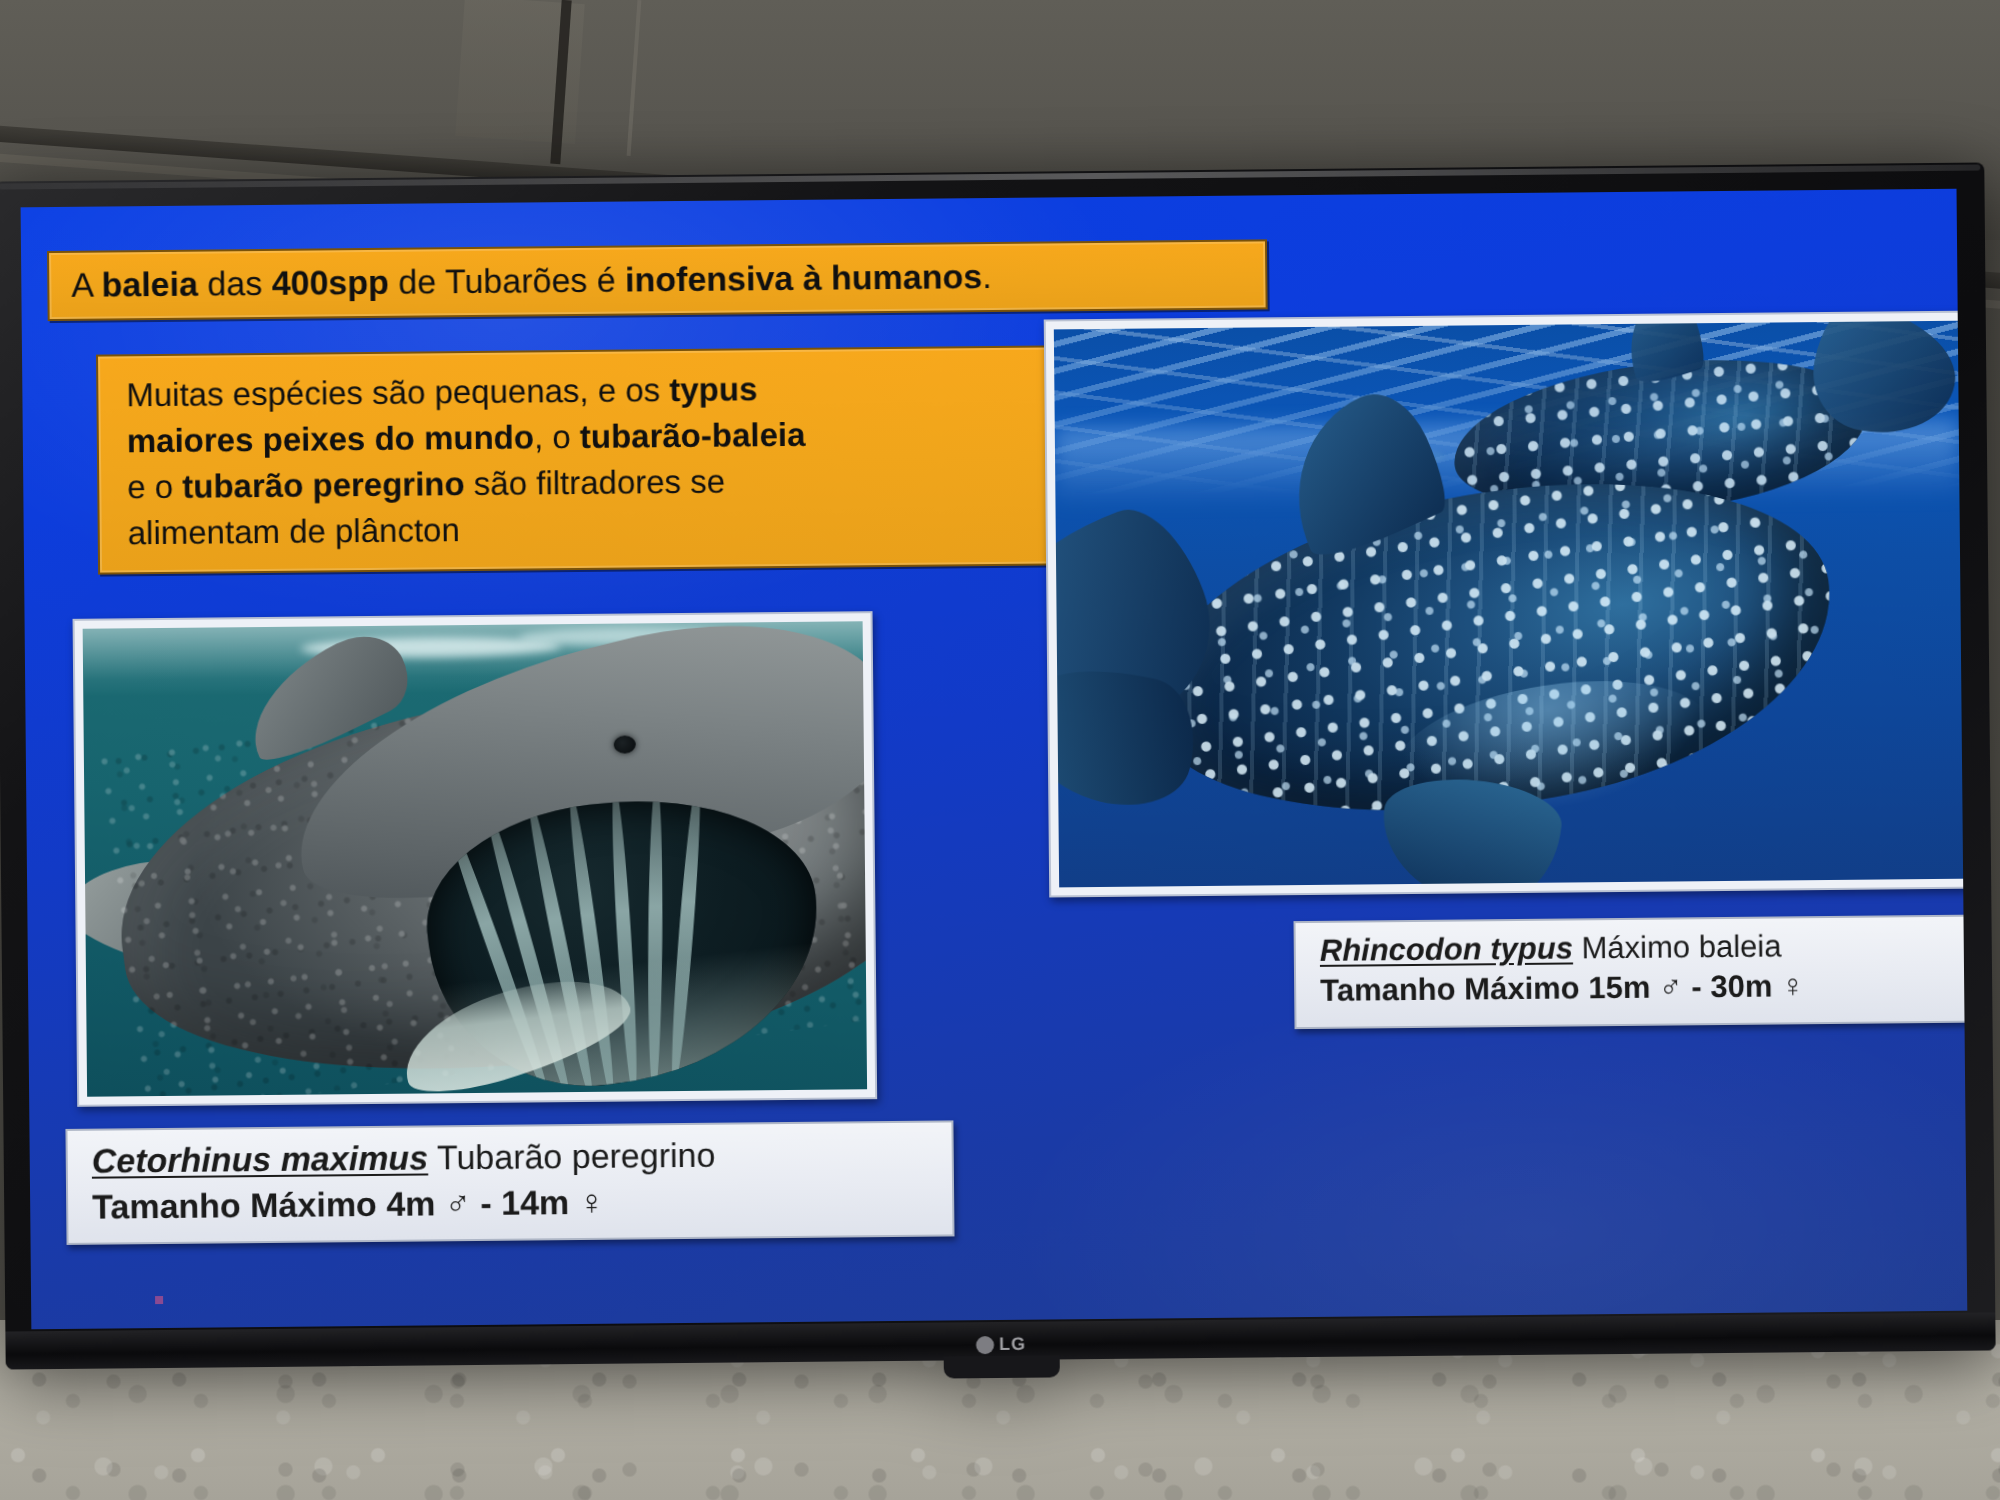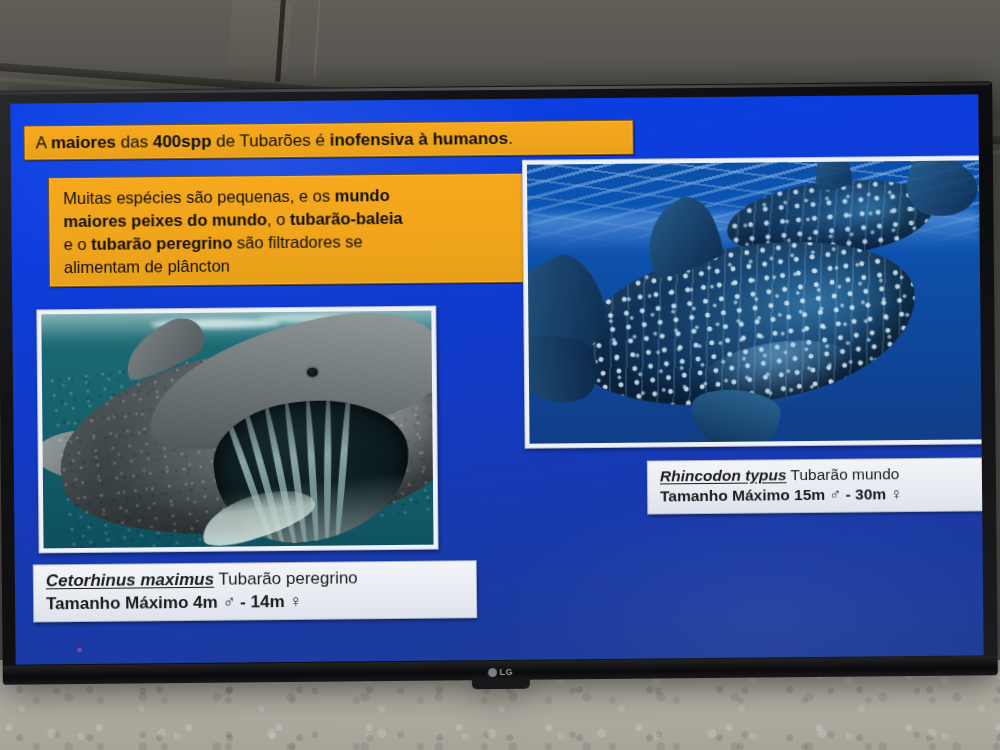--- a/index.html
+++ b/index.html
@@ -384,25 +384,25 @@
 </div>
 
 <div id="tv">
   <div id="tv-bezel">
 
     <div id="screen">
       <div id="screen-glare"></div>
       <div id="screen-glare2"></div>
 
       <div class="orange-box" id="title-box">
-        <span><span>A </span><span style="font-weight: bold;">maiores</span><span> das </span><span style="font-weight: bold;">400spp</span><span> de Tubarões é </span><span style="font-weight: bold;">inofensiva à humanos</span><span>.</span></span>
+        <span><span>A </span><span style="font-weight: bold;">baleia</span><span> das </span><span style="font-weight: bold;">400spp</span><span> de Tubarões é </span><span style="font-weight: bold;">inofensiva à humanos</span><span>.</span></span>
       </div>
 
       <div class="orange-box" id="intro-box">
-        <div><span>Muitas espécies são pequenas, e os </span><span style="font-weight: bold;">mundo</span></div>
+        <div><span>Muitas espécies são pequenas, e os </span><span style="font-weight: bold;">typus</span></div>
         <div><span style="font-weight: bold;">maiores peixes do mundo</span><span>, o </span><span style="font-weight: bold;">tubarão-baleia</span></div>
         <div><span>e o </span><span style="font-weight: bold;">tubarão peregrino</span><span> são filtradores se</span></div>
         <div class="lastline"><span>alimentam de plâncton</span></div>
       </div>
 
       <div class="pic-frame" id="pic-whale">
         <div class="pic-inner">
           <div id="whale-img">
             <div class="caustics"></div>
             <div class="lightband"></div>
@@ -453,21 +453,21 @@
             </div>
             <div class="jawrim"></div>
             <div class="eye"></div>
           </div>
         </div>
       </div>
 
       <div class="caption" id="cap-whale">
         <div>
           <span class="sci">Rhincodon typus</span>
-          <span class="common">Tubarão mundo</span>
+          <span class="common">Máximo baleia</span>
         </div>
         <div class="size">
           <span>Tamanho Máximo</span>
           <span>15m</span>
           <span class="sym">♂</span>
           <span>-</span>
           <span>30m</span>
           <span class="sym">♀</span>
         </div>
       </div>

